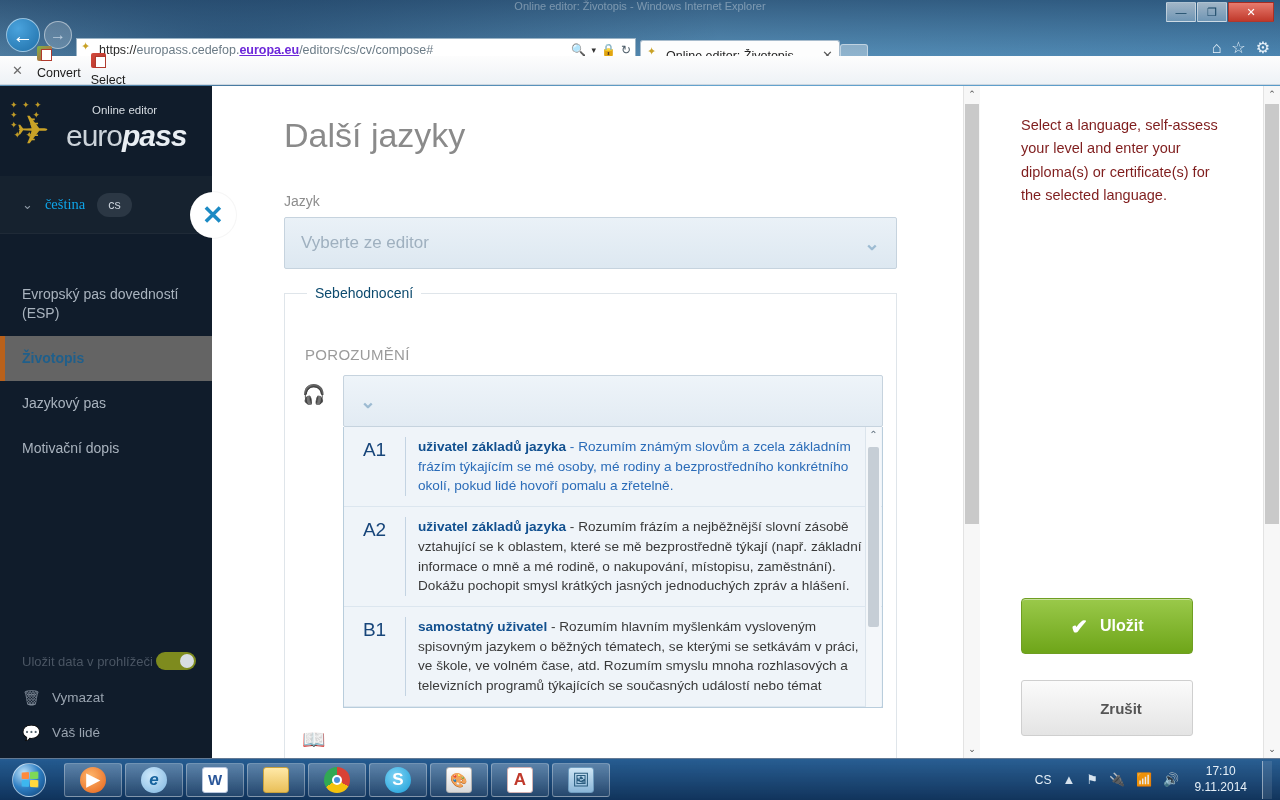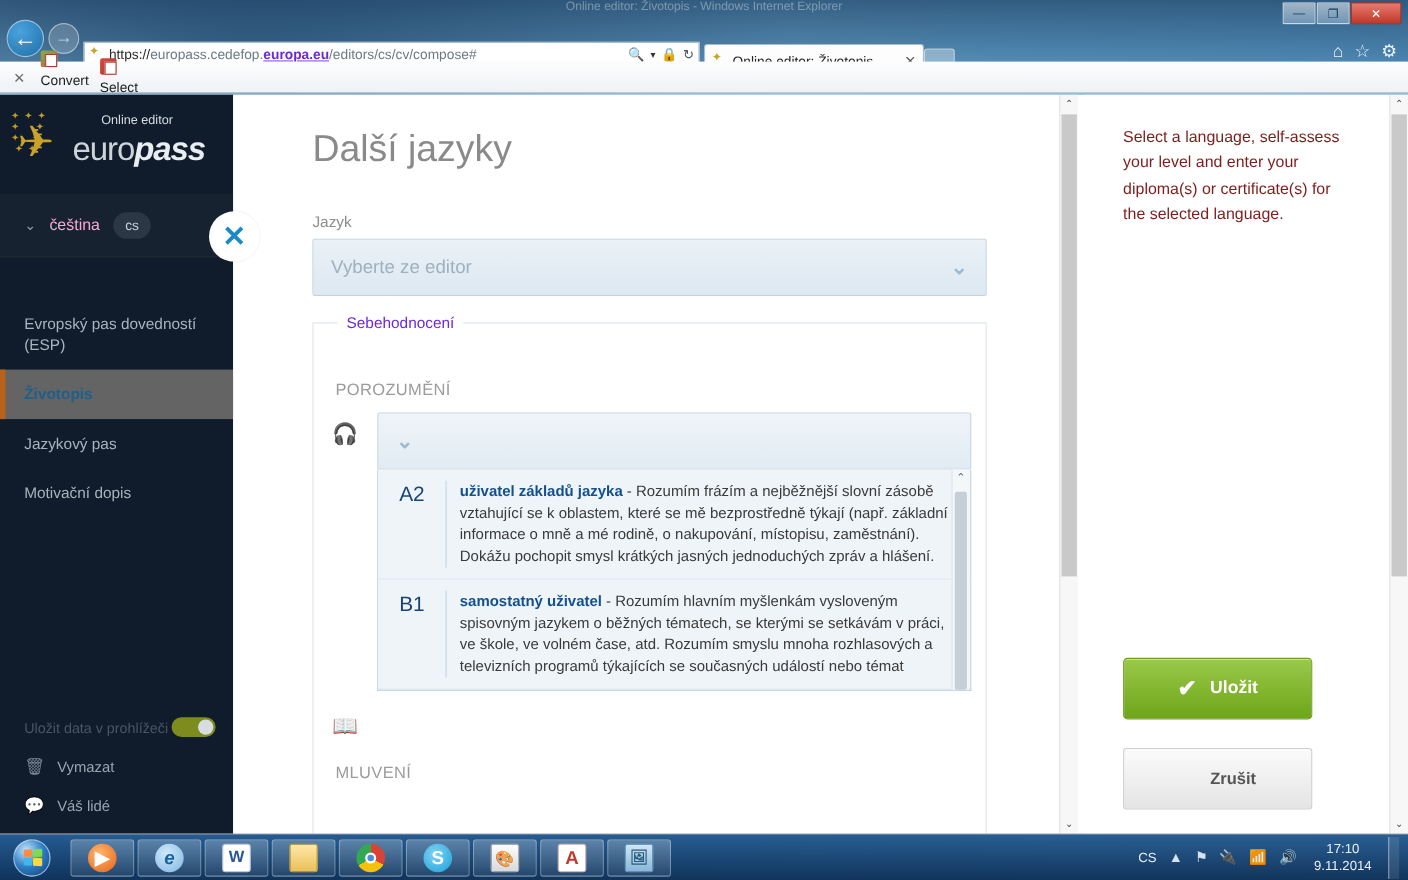--- a/index.html
+++ b/index.html
@@ -151,21 +151,21 @@
     background:#fff; display:flex; align-items:center; justify-content:center;
     z-index: 5; box-shadow: 0 0 0 1px rgba(0,0,0,.04);
   }
   .close-circle span { color:#1b8ac4; font-size:26px; font-weight:bold; line-height:1; }
 
   .lang-row {
     height:58px; background:#16222f; display:flex; align-items:center; gap:12px;
     padding-left:22px; border-bottom:1px solid rgba(255,255,255,.04);
   }
   .lang-row .chev { color:#8e99a5; font-size:13px; }
-  .lang-row .lang-name { font-size:14.5px; color:#f9a8d4; }
+  .lang-row .lang-name { font-size:14.5px; color:#0ea5e9;font-family:Liberation Serif, serif; }
   .lang-chip {
     background:#2b3744; color:#c9d1da; font-size:12.5px;
     padding:5px 11px; border-radius:12px;
   }
   .nav-gap { height:38px; }
   .nav-item {
     padding: 13px 22px; font-size:14px; color:#a9b3be; line-height:1.35;
     position:relative;
   }
   .nav-item.active {
@@ -211,21 +211,21 @@
   }
   .select-box .ph { flex:1; font-size:17px; color:#9fb0bf; }
   .select-box .chev { color:#9dbbd2; font-size:19px; font-weight:bold; }
 
   .fieldset {
     margin: 24px 0 0 72px; width:613px; border:1px solid #dfe5ea;
     position:relative; padding: 26px 0 0 0; height: 500px;
   }
   .fieldset .legend {
     position:absolute; left:22px; top:-9px; background:#fff; padding: 0 8px;
-    font-size:14px; color:#6d28d9;
+    font-size:14px; color:#0c4a6e;
   }
   .sec-label { font-size:15px; color:#9b9b9b; padding: 26px 0 0 20px; letter-spacing:.3px; }
   .sec-label.clipped { padding-top:22px; }
 
   .row { display:flex; align-items:flex-start; padding: 12px 0 0 0; }
   .row .row-ico {
     width:58px; flex:0 0 58px; text-align:center; color:#2a8ccb; font-size:19px;
     padding-top: 8px;
   }
 
@@ -491,20 +491,24 @@
           <div class="sec-label">POROZUMĚNÍ</div>
 
           <div class="row">
             <div class="row-ico">🎧</div>
             <div class="combo-wrap">
               <div class="combo-head">
                 <span class="chev">⌄</span>
               </div>
 
               <div class="combo-list">
+                <div class="opt">
+                  <div class="code">A1</div>
+                  <div class="desc"><b>uživatel základů jazyka</b><span> - Rozumím známým slovům a zcela základním frázím týkajícím se mé osoby, mé rodiny a bezprostředního konkrétního okolí, pokud lidé hovoří pomalu a zřetelně.</span></div>
+                </div>
                 <div class="opt dark-body">
                   <div class="code">A2</div>
                   <div class="desc"><b>uživatel základů jazyka</b><span> - Rozumím frázím a nejběžnější slovní zásobě vztahující se k oblastem, které se mě bezprostředně týkají (např. základní informace o mně a mé rodině, o nakupování, místopisu, zaměstnání). Dokážu pochopit smysl krátkých jasných jednoduchých zpráv a hlášení.</span></div>
                 </div>
                 <div class="opt dark-body">
                   <div class="code">B1</div>
                   <div class="desc"><b>samostatný uživatel</b><span> - Rozumím hlavním myšlenkám vysloveným spisovným jazykem o běžných tématech, se kterými se setkávám v práci, ve škole, ve volném čase, atd. Rozumím smyslu mnoha rozhlasových a televizních programů týkajících se současných událostí nebo témat</span></div>
                 </div>
                 <div class="list-scroll">
                   <div class="up">⌃</div>

